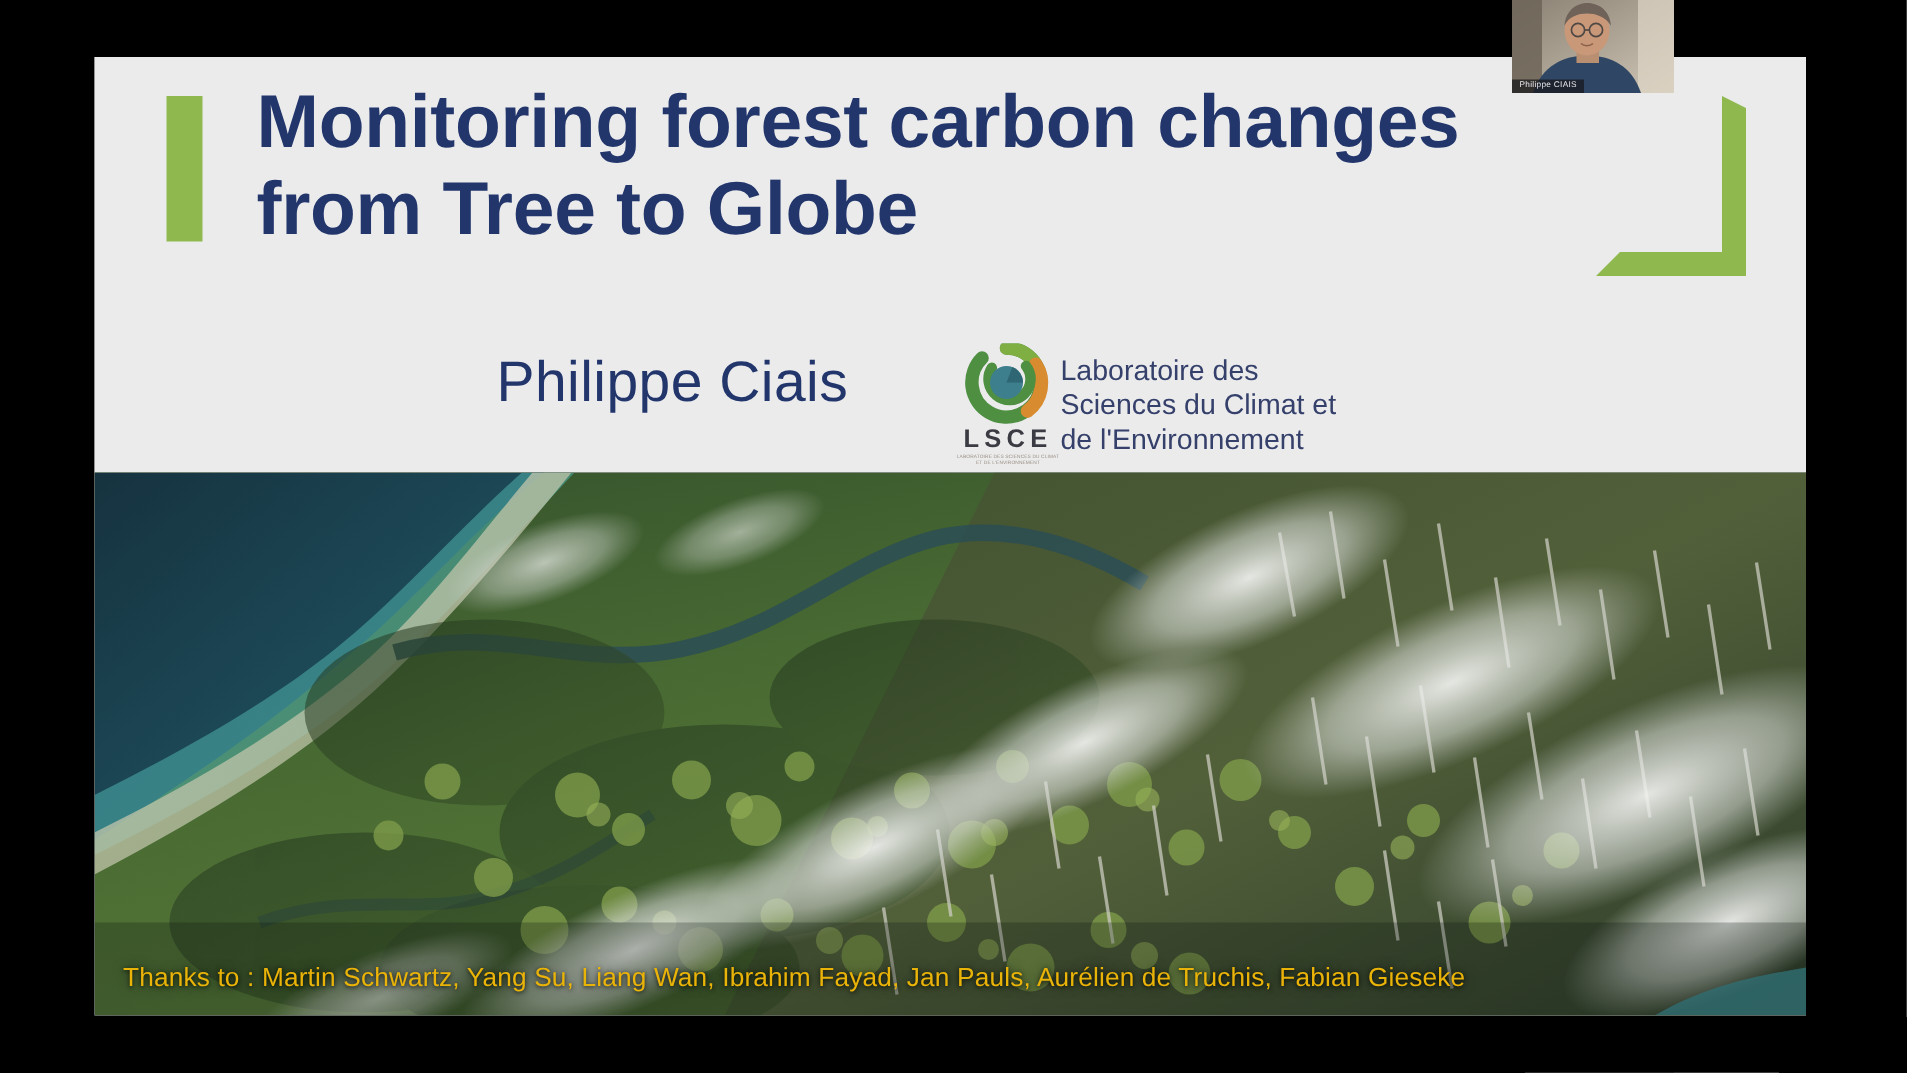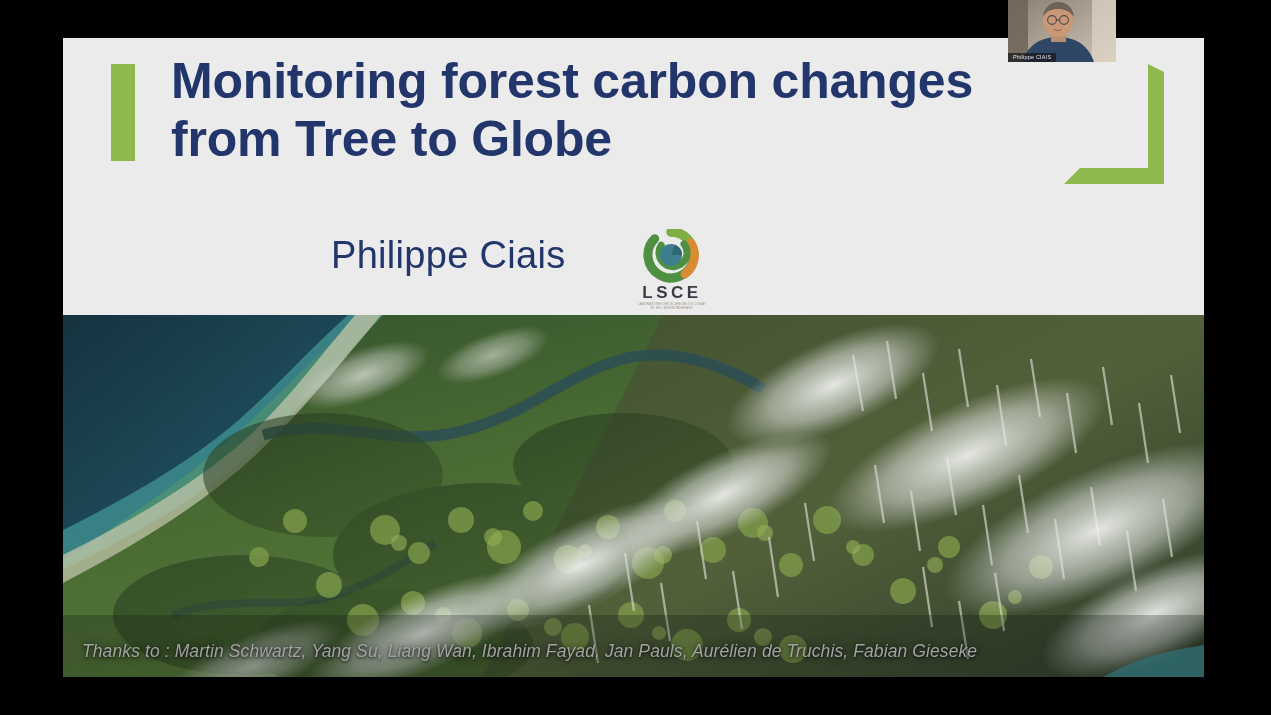--- a/index.html
+++ b/index.html
@@ -119,26 +119,25 @@
     left:0; top:277px;
     width:1141px; height:362px;
     overflow:hidden;
     background:#2a3a28;
   }
   .photo svg { display:block; width:100%; height:100%; }
 
   .credit {
     position:absolute;
     left:19px; bottom:15px;
-    color:#a3a3a3;
+    color:#eab308;
     font-size:17.5px;
     letter-spacing:0.1px;
     text-shadow:0 1px 3px rgba(0,0,0,.75), 0 0 8px rgba(0,0,0,.5);
     white-space:nowrap;
-    font-style:italic;
   }
 
   
   .webcam {
     position:absolute;
     right:0; top:0;
     width:108px; height:62px;
     overflow:hidden;
     background:#6b6256;
   }
@@ -191,20 +190,23 @@
               <circle cx="0" cy="0" r="11" fill="#3d7f8c"></circle>
               <path d="M 11,0 A 11,11 0 0 0 4,-10.3 L 0,0 Z" fill="#2f6674"></path>
             </g>
           </svg>
         </div>
         <div class="lab-acronym">LSCE</div>
         <div class="lab-fineprint">LABORATOIRE DES SCIENCES DU CLIMAT
 ET DE L'ENVIRONNEMENT</div>
       </div>
 
+      <div class="lab-name">Laboratoire des
+Sciences du Climat et
+de l'Environnement</div>
     </div>
 
     <div class="photo">
       <svg viewBox="0 0 1141 362" preserveAspectRatio="none">
         <defs>
           <linearGradient id="water" x1="0" y1="0" x2="1" y2="1">
             <stop offset="0%" stop-color="#16323f"></stop>
             <stop offset="55%" stop-color="#1d4a58"></stop>
             <stop offset="100%" stop-color="#3f9aa0"></stop>
           </linearGradient>

